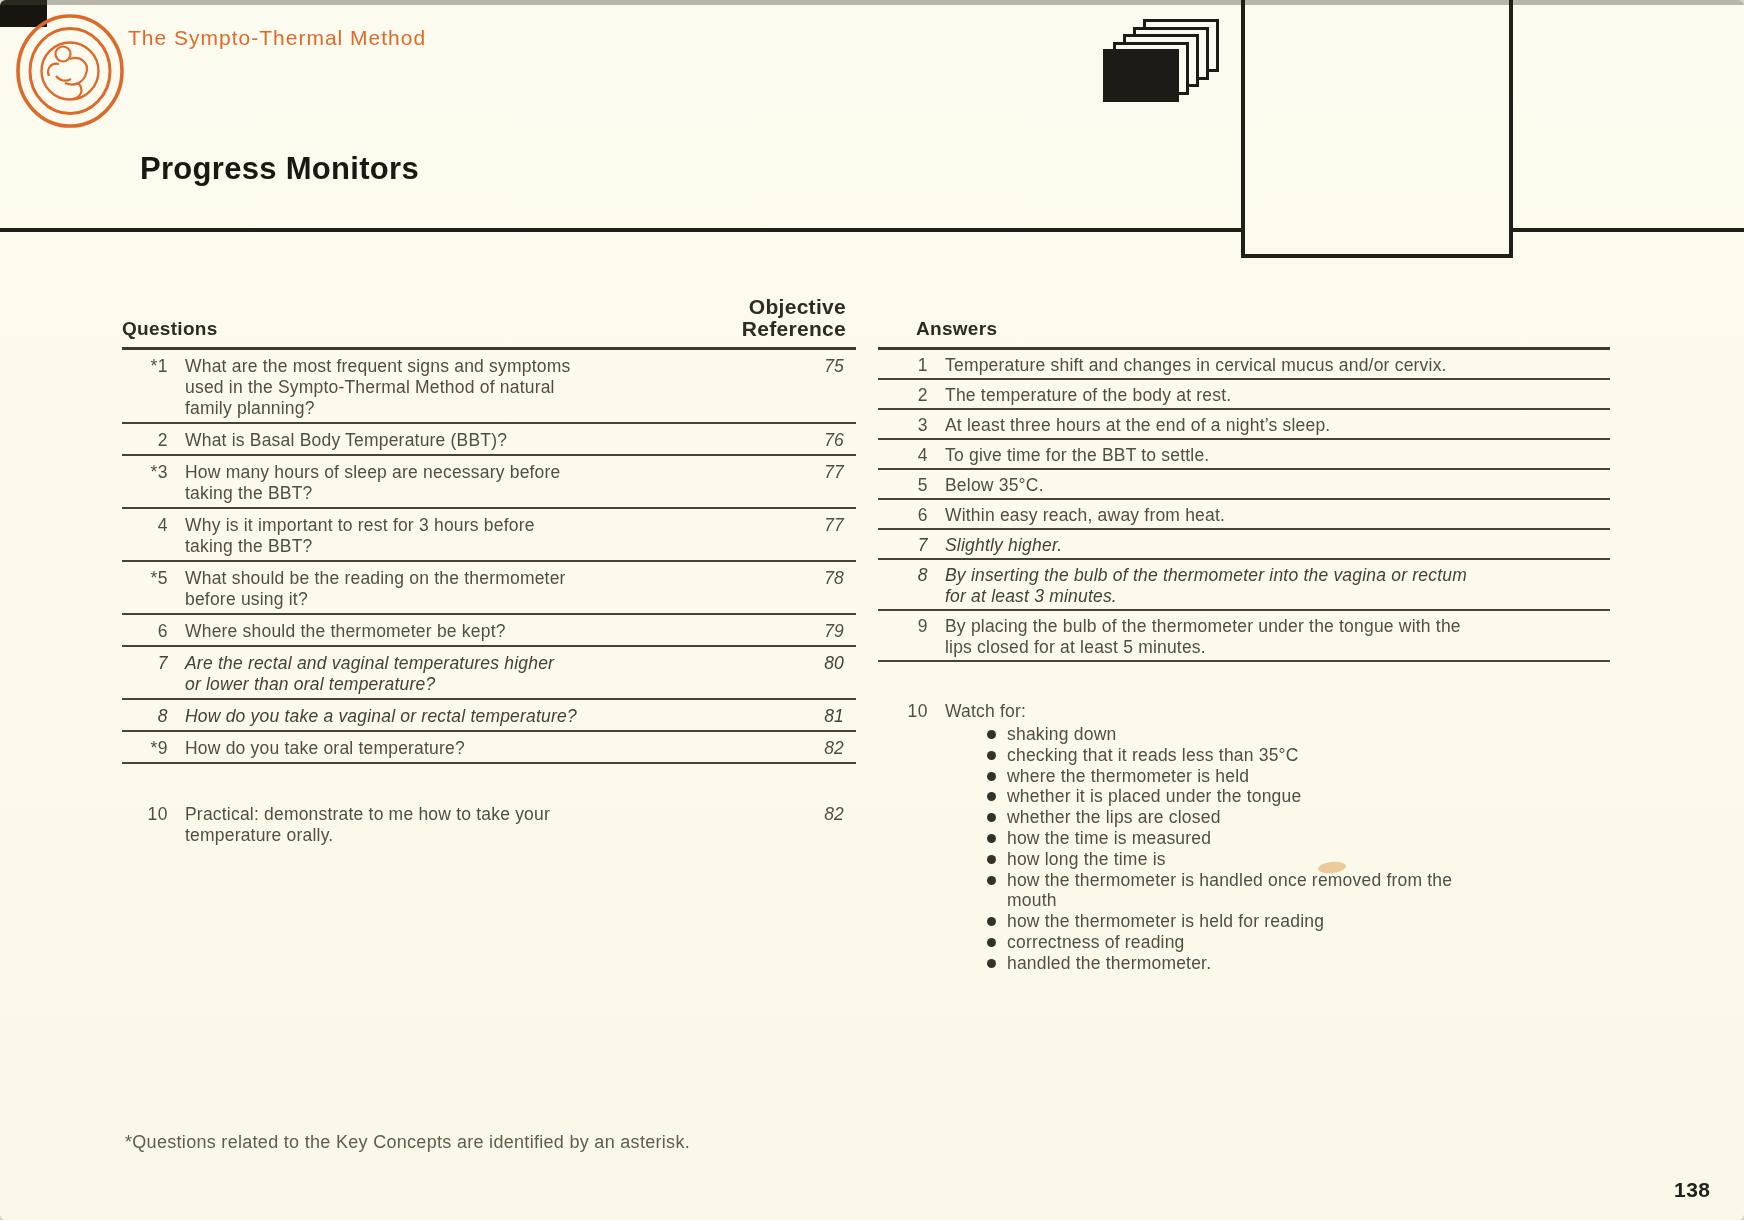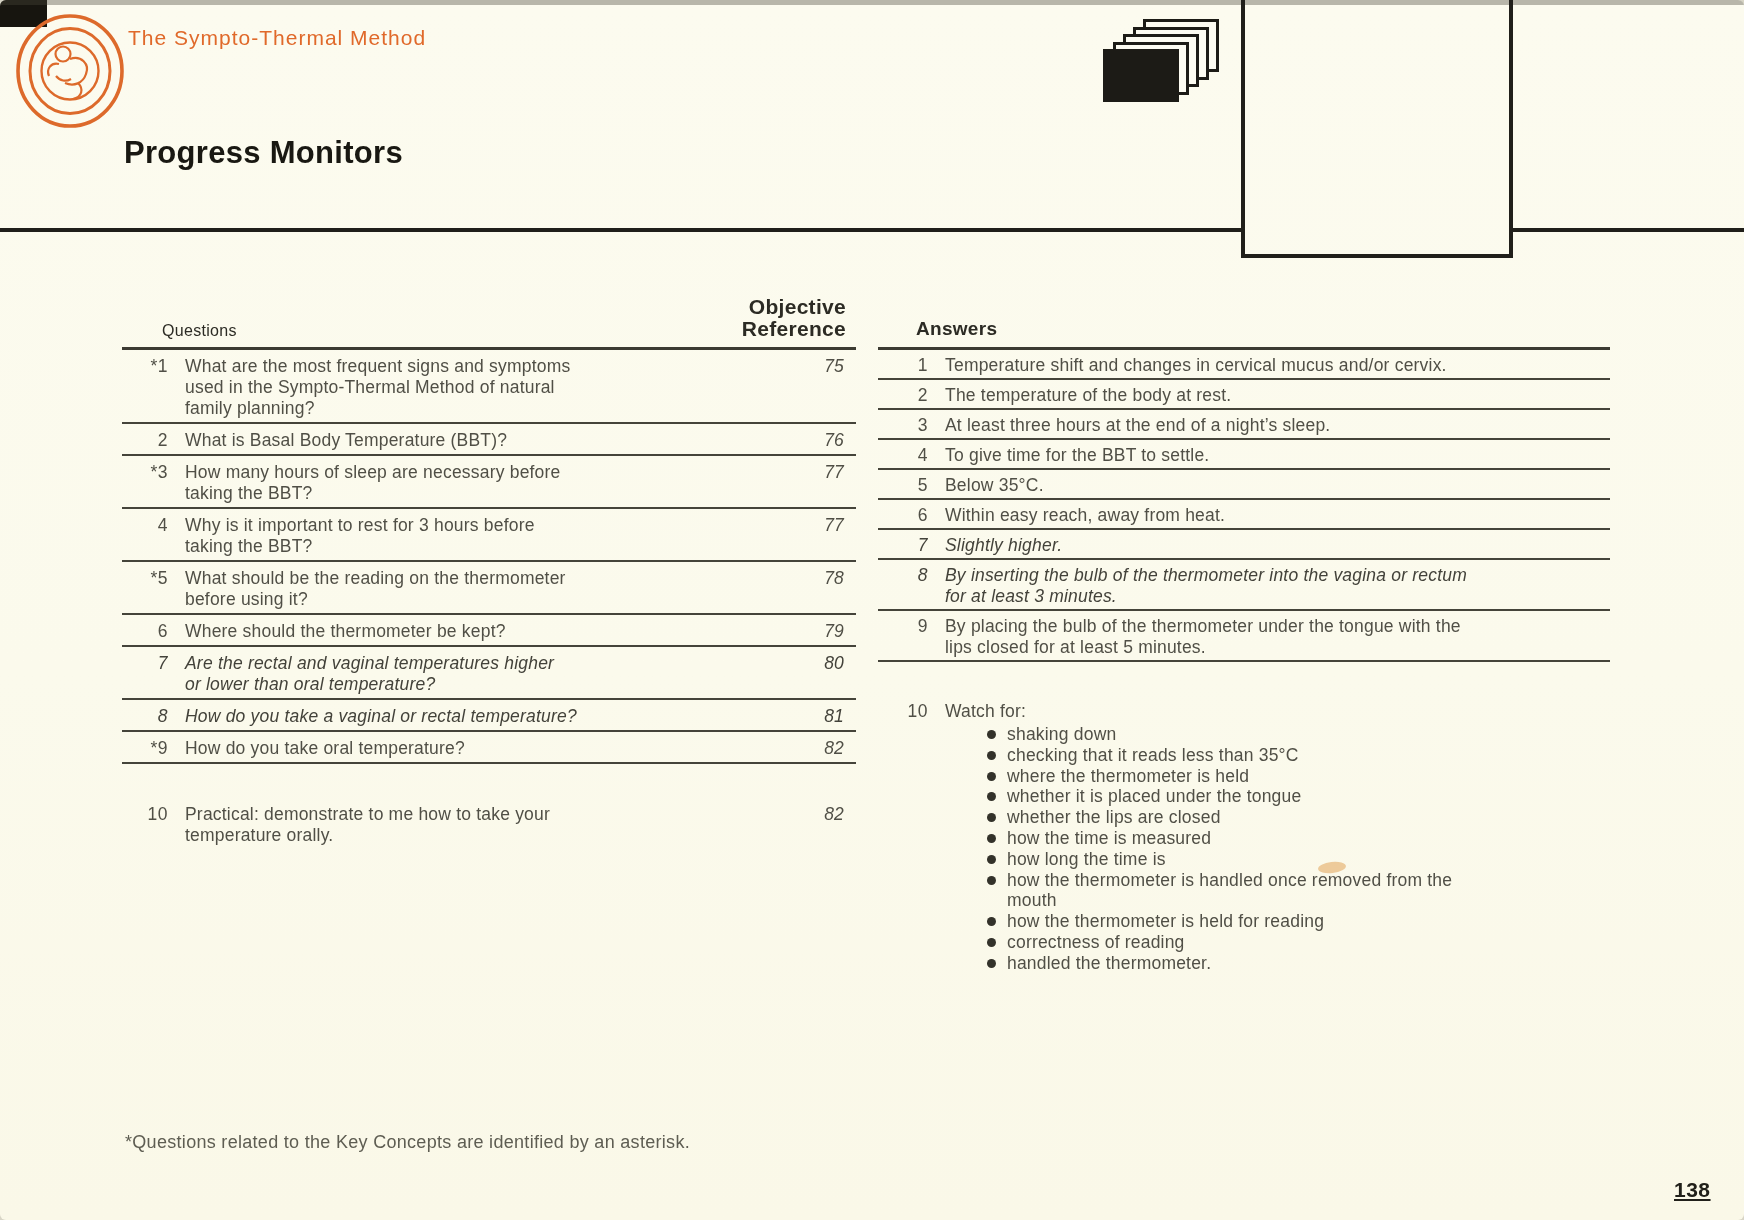--- a/index.html
+++ b/index.html
@@ -7,62 +7,62 @@
         background:linear-gradient(180deg,#fcfbef 0%,#fbfaec 55%,#faf8e8 100%);
         font-family:"Liberation Sans",sans-serif;color:#504f46;border-radius:6px;}
   
   .corner-artifact{position:absolute;left:0;top:0;width:47px;height:27px;background:#17150f;}
   .top-edge{position:absolute;left:0;top:0;width:100%;height:5px;background:rgba(74,70,58,.38);}
   .smudge{position:absolute;left:1318px;top:862px;width:28px;height:11px;background:#e09c4a;
           opacity:.5;border-radius:50%;transform:rotate(-6deg);}
   
   .logo{position:absolute;left:14px;top:11px;width:112px;height:120px;}
   .brand{position:absolute;left:128px;top:26px;font-size:21px;letter-spacing:1px;color:#e0692a;}
-  .title{position:absolute;left:124px;top:135px;margin:0;font-size:31px;font-weight:700;
+  .title{position:absolute;left:124px;top:135px;margin:16px;font-size:31px;font-weight:700;
          letter-spacing:.3px;color:#191812;}
   
   .cards{position:absolute;left:1103px;top:19px;width:132px;height:88px;}
   .card{position:absolute;width:76px;height:53px;border:3px solid #1c1b16;background:#fcfbf1;box-sizing:border-box;}
   .card.c4{left:40px;top:0;}
   .card.c3{left:30px;top:8px;}
   .card.c2{left:20px;top:15px;}
   .card.c1{left:10px;top:23px;}
   .card.front{left:0;top:30px;background:#1c1b16;}
   
   .rule-left{position:absolute;left:0;top:228px;width:1241px;height:4px;background:#201f1a;}
   .rule-right{position:absolute;left:1513px;top:228px;width:231px;height:4px;background:#201f1a;}
   .tab{position:absolute;left:1241px;top:0;width:272px;height:258px;box-sizing:border-box;
        border-left:4px solid #201f1a;border-right:4px solid #201f1a;border-bottom:4px solid #201f1a;}
   
   .qcol{position:absolute;left:122px;top:286px;width:734px;}
   .acol{position:absolute;left:878px;top:286px;width:732px;}
   .thead{height:64px;box-sizing:border-box;border-bottom:3px solid #3c3b32;
          display:grid;grid-template-columns:1fr 240px;align-items:end;padding-bottom:7px;}
-  .thead .h{font-size:16px;font-weight:400;color:#2c2b24;letter-spacing:.3px;margin-left:40px;}
+  .thead .h{font-size:19px;font-weight:700;color:#2c2b24;letter-spacing:.3px;}
   .thead .href{font-size:21px;font-weight:700;color:#2c2b24;text-align:right;
                white-space:pre-line;line-height:22px;padding-right:10px;letter-spacing:.3px;}
   .ahead{height:64px;box-sizing:border-box;border-bottom:3px solid #3c3b32;display:flex;
          align-items:flex-end;padding:0 0 7px 38px;font-size:19px;font-weight:700;color:#2c2b24;letter-spacing:.3px;}
   .row{border-bottom:2px solid #45443a;font-size:17.5px;line-height:21px;color:#504f46;letter-spacing:.2px;}
   .qrow{display:grid;grid-template-columns:46px 486px 1fr;padding:6px 0 3px;}
   .qrow .text{padding-left:17px;white-space:pre-line;}
   .qrow .ref{text-align:right;padding-right:12px;font-style:italic;}
   .arow{display:grid;grid-template-columns:50px 1fr;padding:5px 0 2px;}
   .arow .atext{padding-left:17px;max-width:640px;}
   .arow .text{white-space:pre-line;}
   .num{text-align:right;letter-spacing:.5px;}
   .row.last{border-bottom:none;margin-top:34px;}
   .row.i, .row.i .num, .row.i .ref{font-style:italic;color:#43423a;}
   .bullets{margin:2px 0 4px 42px;}
   .bullet{display:flex;gap:11px;line-height:20.8px;}
   .dot{flex:none;width:9px;height:9px;border-radius:50%;background:#33322a;margin-top:6px;}
   .btext{max-width:470px;white-space:pre-line;}
   
   .footnote{position:absolute;left:125px;top:1132px;font-size:18px;color:#5e5d52;letter-spacing:.3px;}
-  .pageno{position:absolute;left:1674px;top:1178px;font-size:21px;font-weight:700;color:#21201a;letter-spacing:.5px;text-decoration:underline;}
+  .pageno{position:absolute;left:1674px;top:1178px;font-size:21px;font-weight:700;color:#21201a;letter-spacing:.5px;}
 </style>
 </head>
 <body>
 
 <div class="page">
 
   <div class="corner-artifact"></div>
   <div class="top-edge"></div>
 
   <svg class="logo" viewBox="0 0 112 120" fill="none">

